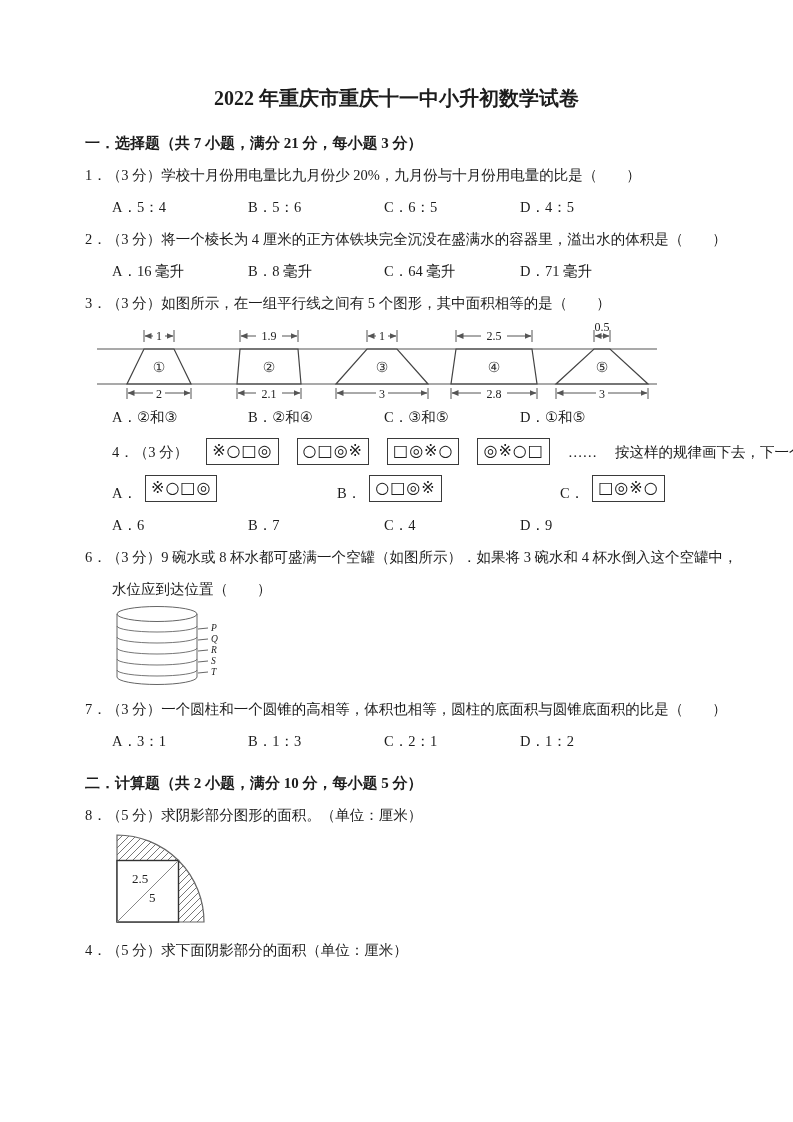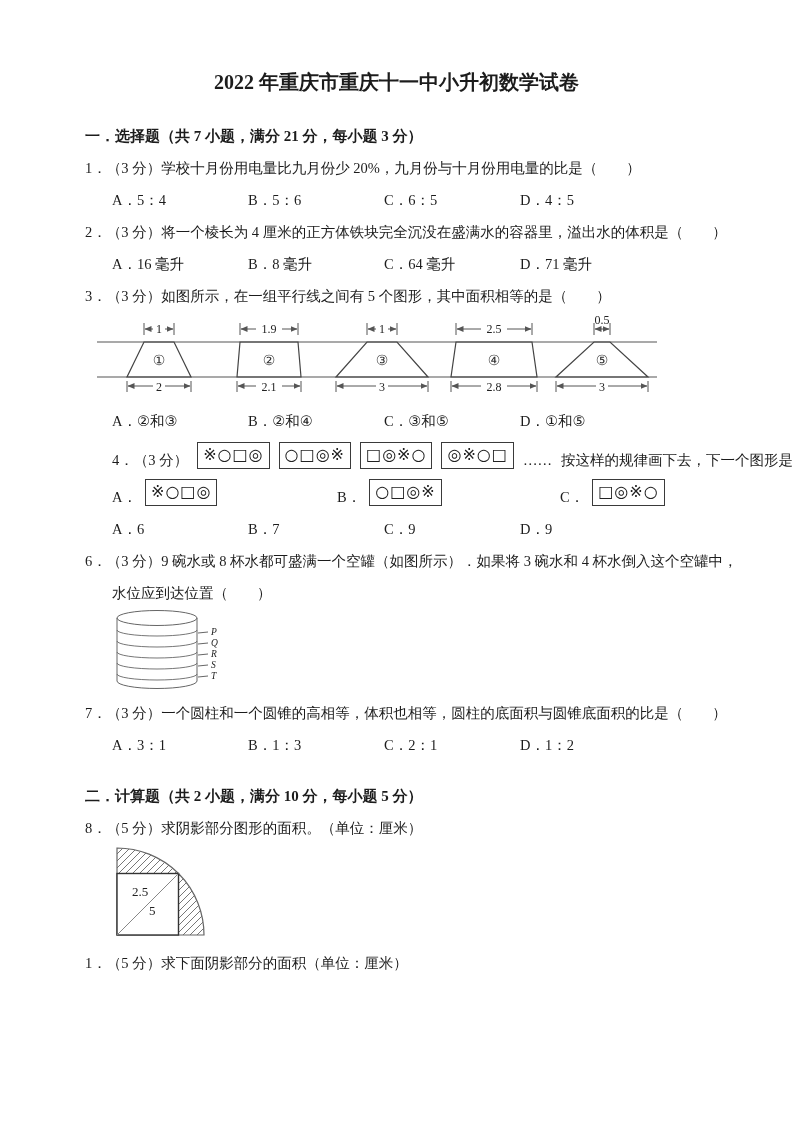--- a/index.html
+++ b/index.html
@@ -3,45 +3,45 @@
 <meta charset="utf-8">
 <style>
   html,body{margin:0;padding:0;background:#fff;}
   .page{
     position:relative;width:793px;height:1122px;margin:0 auto;background:#fff;
     overflow:hidden;color:#1c1c1c;
     font-family:"Liberation Serif","DejaVu Serif","DejaVu Sans",serif;
     font-size:14.5px;line-height:18px;
   }
   .inner{padding:70px 48px 0 48px;}
-  .title{font-weight:bold;font-size:20px;line-height:24px;text-align:center;margin:0;}
+  .title{font-weight:bold;font-size:20px;line-height:24px;text-align:center;margin:16px;}
   .content{margin-left:37px;}
-  .sec{font-weight:bold;font-size:15px;margin-top:33px;}
+  .sec{font-weight:bold;font-size:15px;margin-top:24px;}
   .stem{margin-top:14px;padding-left:27px;text-indent:-27px;}
   .stem2{margin-top:14px;padding-left:27px;}
   .opts{margin-top:14px;padding-left:27px;display:flex;align-items:flex-end;}
   .opts4 .opt{flex:0 0 136px;}
   .opts4 .opt:last-child{flex:0 0 auto;}
   .optcell{display:flex;align-items:flex-end;gap:8px;white-space:nowrap;}
   .q6opts .opt:nth-child(1){flex:0 0 161px;}
   .q6opts .opt:nth-child(2){flex:0 0 175px;}
   .q4opts{margin-top:10px;}
   .q4opts .optcell:nth-child(1){flex:0 0 225px;}
   .q4opts .optcell:nth-child(2){flex:0 0 223px;}
   .ival{font-style:italic;}
   .symbox{
     display:inline-block;border:1.6px solid #3a3a3a;background:#fff;
     padding:2px 5px 3px;font-size:16px;line-height:20px;letter-spacing:1px;
     font-family:"DejaVu Sans",sans-serif;color:#222;
   }
-  .seqrow{margin-top:12px;padding-left:27px;text-indent:0;display:flex;align-items:flex-end;gap:9px;white-space:nowrap;}
+  .seqrow{margin-top:12px;padding-left:27px;text-indent:0;display:flex;align-items:center;gap:18px;white-space:nowrap;}
   .seqrow .lead{text-indent:-27px;padding-left:27px;}
   .fig{display:block;}
   .fig3{margin:10px 0 0 12px;}
-  .fig3 + .opts{margin-top:19px;}
+  .fig3 + .opts{margin-top:8px;}
   .figcyl{margin:6px 0 0 27px;}
   .fig8{margin:8px 0 0 27px;}
   svg text{font-family:"Liberation Serif","DejaVu Serif",serif;}
   svg .sym{font-family:"DejaVu Sans",sans-serif;}
 </style>
 </head>
 <body>
 
 <div class="page">
   <div class="inner">
@@ -201,21 +201,21 @@
             <span>C．</span>
             <span class="symbox">□◎※○</span>
           </span>
         </div>
       </div>
 
       <div>
         <div class="opts opts4">
           <span class="opt">A．6</span>
           <span class="opt">B．7</span>
-          <span class="opt">C．9</span>
+          <span class="opt">C．4</span>
           <span class="opt">D．9</span>
         </div>
       </div>
 
       <div>
         <div class="stem">6．（3 分）9 碗水或 8 杯水都可盛满一个空罐（如图所示）．如果将 3 碗水和 4 杯水倒入这个空罐中，</div>
         <div class="stem2">水位应到达位置（　　）</div>
 
         <svg class="fig figcyl" width="120" height="82" viewBox="0 0 120 82">
           <ellipse cx="45" cy="10" rx="40" ry="7.5" fill="none" stroke="#666" stroke-width="1"></ellipse>
@@ -270,17 +270,17 @@
           </defs>
           <path d="M5,3 A87,87 0 0 1 92,90 L5,90 Z" fill="url(#hatch8)" stroke="#666" stroke-width="1.2"></path>
           <rect x="5" y="28.5" width="61.5" height="61.5" fill="#fff" stroke="#333" stroke-width="1.4"></rect>
           <line x1="5" y1="90" x2="66.5" y2="28.5" stroke="#888" stroke-width="1"></line>
           <text x="20" y="51" font-size="13" fill="#222">2.5</text>
           <text x="37" y="70" font-size="13" fill="#222">5</text>
         </svg>
       </div>
 
       <div>
-        <div class="stem">1．（5 分）求下面阴影部分的面积（单位：厘米）</div>
+        <div class="stem">4．（5 分）求下面阴影部分的面积（单位：厘米）</div>
       </div>
     </div>
   </div>
 </div>
 
 </body></html>

